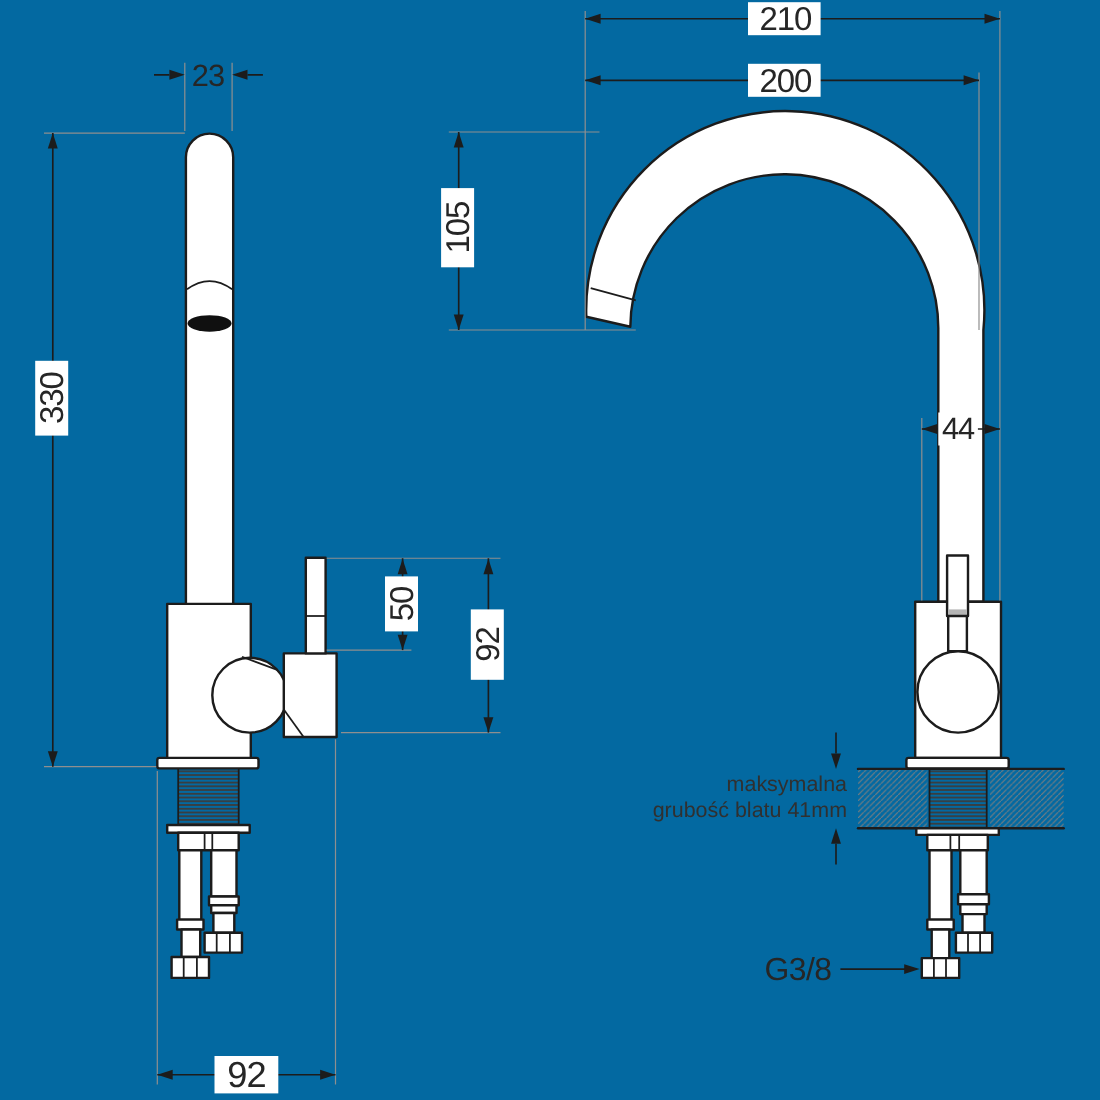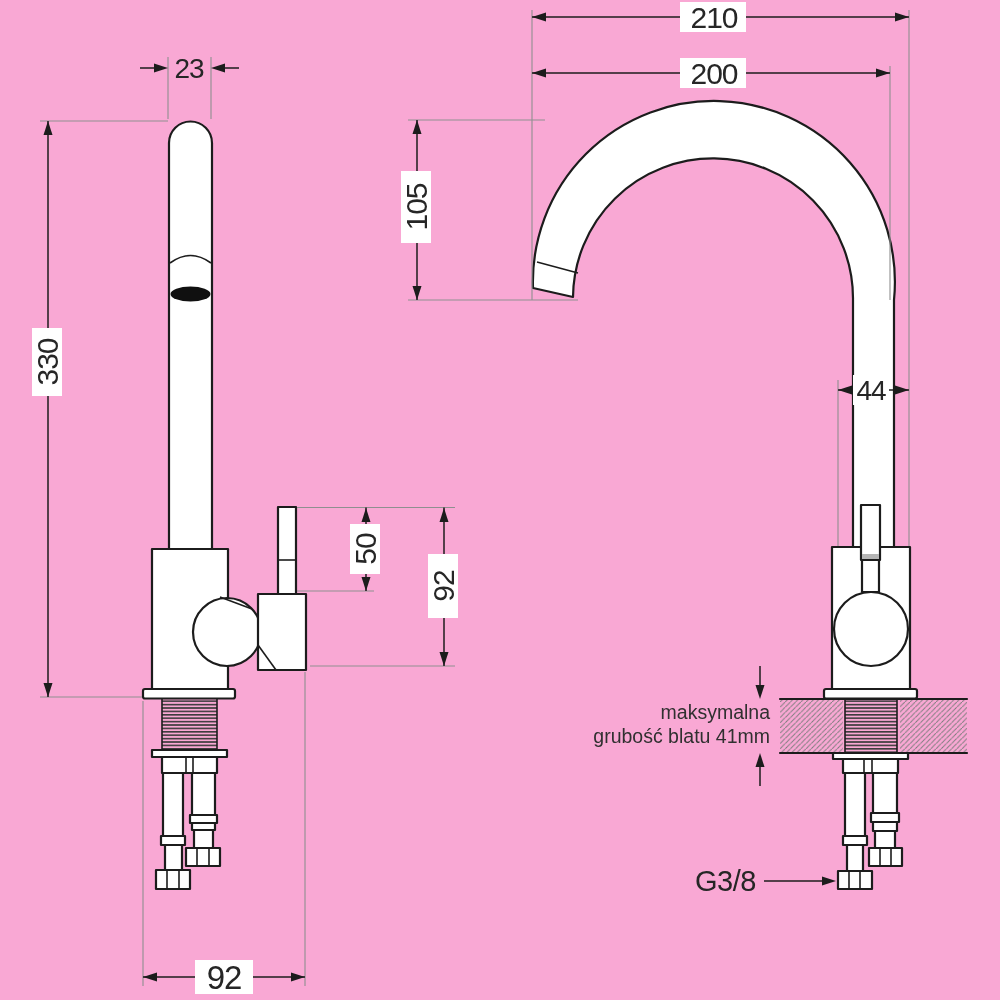--- a/index.html
+++ b/index.html
@@ -1,16 +1,16 @@
 <!DOCTYPE html>
 <html><head>
 <meta charset="utf-8">
 <style>
   html,body{margin:0;padding:0;background:#ffffff;}
-  .stage{width:1000px;height:1000px;position:relative;background:#f9a8d4;overflow:hidden;text-decoration:underline;}
+  .stage{width:1000px;height:1000px;position:relative;background:#0369a1;overflow:hidden;text-decoration:underline;}
   svg{display:block;}
   svg text{font-family:"Liberation Sans", sans-serif;fill:#262626;}
   .outline{fill:#ffffff;stroke:#1c1c1c;stroke-width:2.2;stroke-linejoin:round;stroke-linecap:round;}
   .outline.nf{fill:none;}
   .thinline{fill:none;stroke:#1c1c1c;stroke-width:1.6;}
   .ext{fill:none;stroke:#8f8f8f;stroke-width:1.1;}
   .dim{fill:none;stroke:#1c1c1c;stroke-width:1.5;}
   .arrow{fill:#1c1c1c;stroke:none;}
   .bg{fill:#ffffff;stroke:none;}
   .dark{fill:#101010;stroke:none;}

